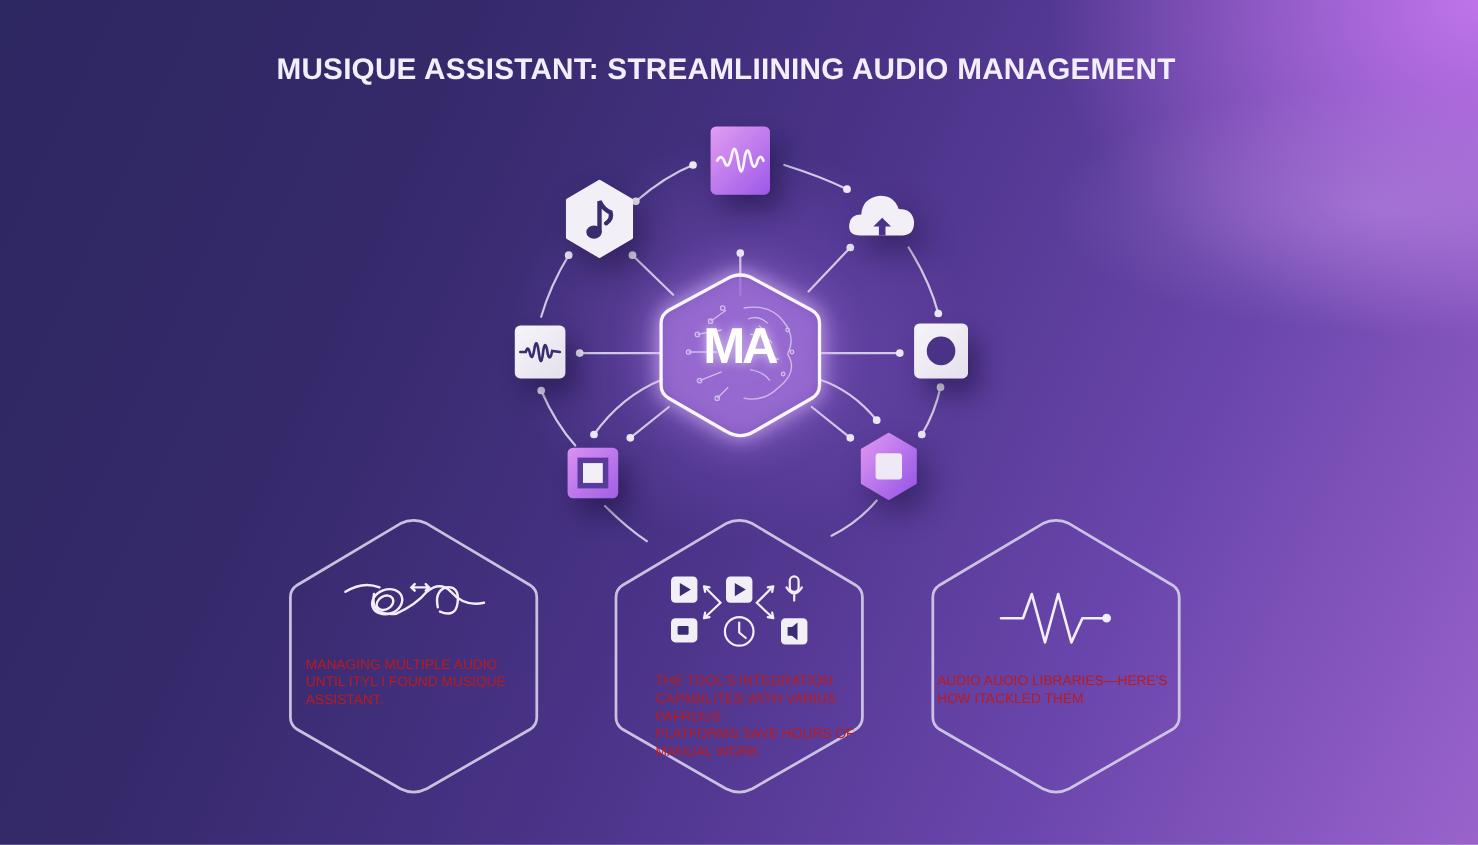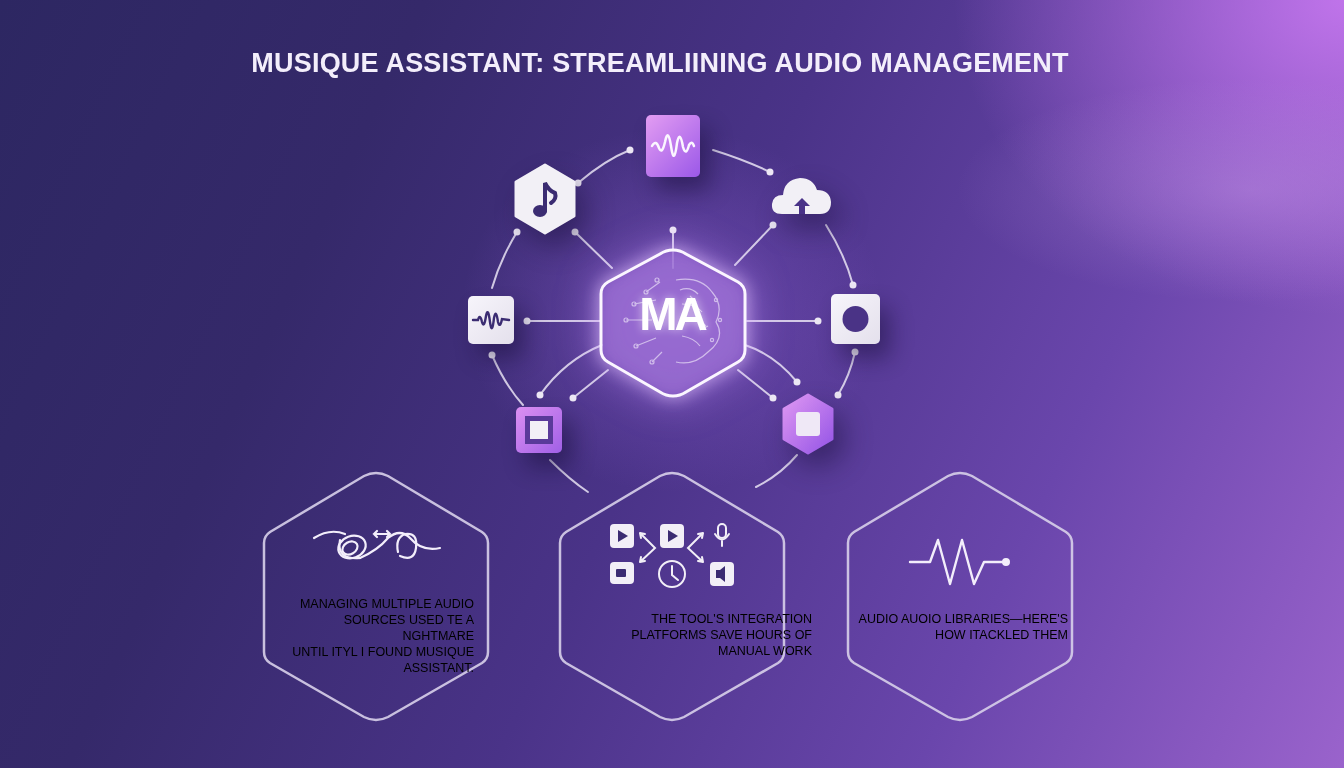--- a/index.html
+++ b/index.html
@@ -21,21 +21,21 @@
     .glow { filter: drop-shadow(0 0 8px rgba(230,200,255,0.9)) drop-shadow(0 0 18px rgba(200,150,255,0.6)); }
     .node { position: absolute; box-shadow: 10px 14px 22px rgba(20,10,50,0.45); }
     .node.white { background: linear-gradient(135deg, #f7f5fb, #e4e0ec); border-radius: 5px; }
     .node.violet { background: linear-gradient(135deg, #d58ef0, #9f5ce6); border-radius: 5px; }
     .ma-label {
       position: absolute; left: 612px; top: 287px; width: 120px; text-align: center;
       color: #ffffff; font-size: 46px; font-weight: 700; letter-spacing: -3px;
       text-shadow: 0 0 10px rgba(255,255,255,0.6);
     }
     .card-text {
-      position: absolute; text-align: right; color: #000000;
+      position: absolute; text-align: left; color: #b91c1c;
       font-size: 12.5px; line-height: 16px; text-transform: uppercase;
     }
   </style>
 </head>
 <body>
 
 <div class="title">MUSIQUE ASSISTANT: STREAMLIINING AUDIO MANAGEMENT</div>
 
 <svg class="diagram" width="1344" height="768" viewBox="0 0 1344 768">
   <g stroke="#e9e3f4" stroke-width="2" fill="none" stroke-linecap="round" opacity="0.85">
@@ -191,27 +191,27 @@
     </defs>
     <path d="M 26 2 L 50 16 L 50 46 L 26 60 L 2 46 L 2 16 Z" fill="url(#vg)" stroke="url(#vg)" stroke-width="3" stroke-linejoin="round"></path>
     <rect x="14" y="19" width="24" height="24" rx="3" fill="#efe8f6"></rect>
   </svg>
 </div>
 
 <div class="ma-label">MA</div>
 
 <div class="card-text" style="left:278px;top:596px;width:196px;">
   <div>MANAGING MULTIPLE AUDIO</div>
-  <div>SOURCES USED TE A NGHTMARE</div>
   <div>UNTIL ITYL I FOUND MUSIQUE</div>
   <div>ASSISTANT.</div>
 </div>
 
 <div class="card-text" style="left:596px;top:611px;width:216px;">
   <div>THE TOOL'S INTEGRATION</div>
+  <div>CAPABILITES WITH VARIUS PAFROUS</div>
   <div>PLATFORMS SAVE HOURS OF</div>
   <div>MANUAL WORK</div>
 </div>
 
 <div class="card-text" style="left:852px;top:611px;width:216px;">
   <div>AUDIO AUOIO LIBRARIES—HERE'S</div>
   <div>HOW ITACKLED THEM</div>
 </div>
 
 </body></html>

